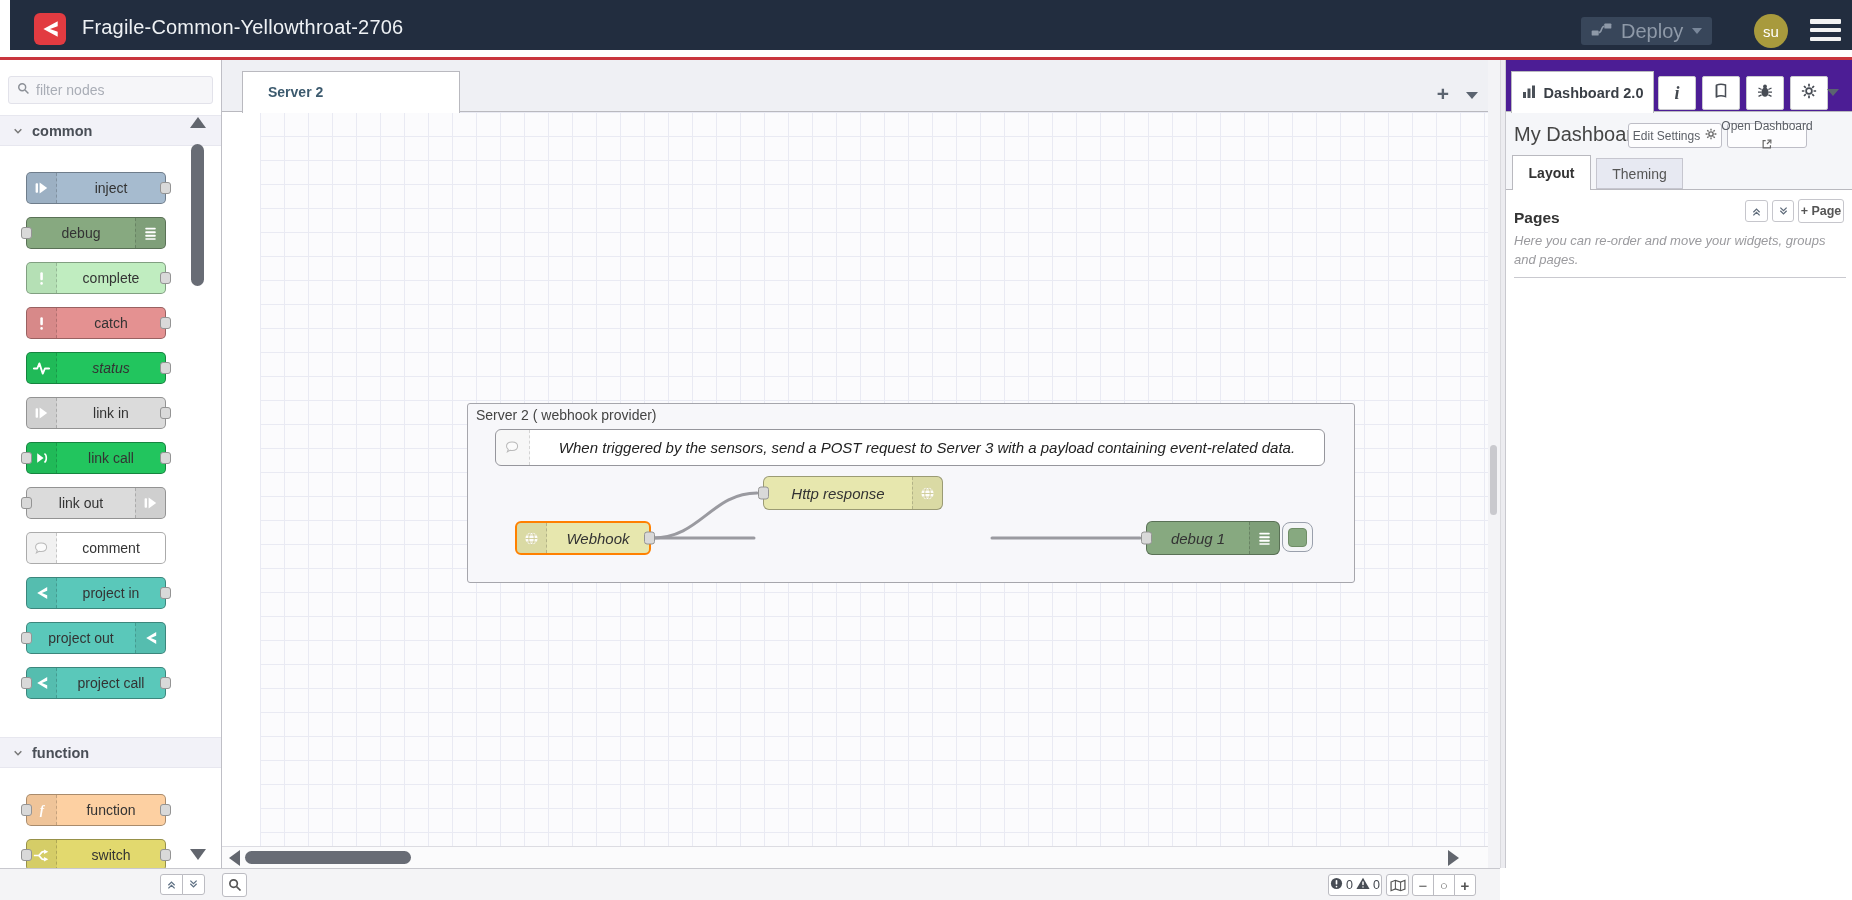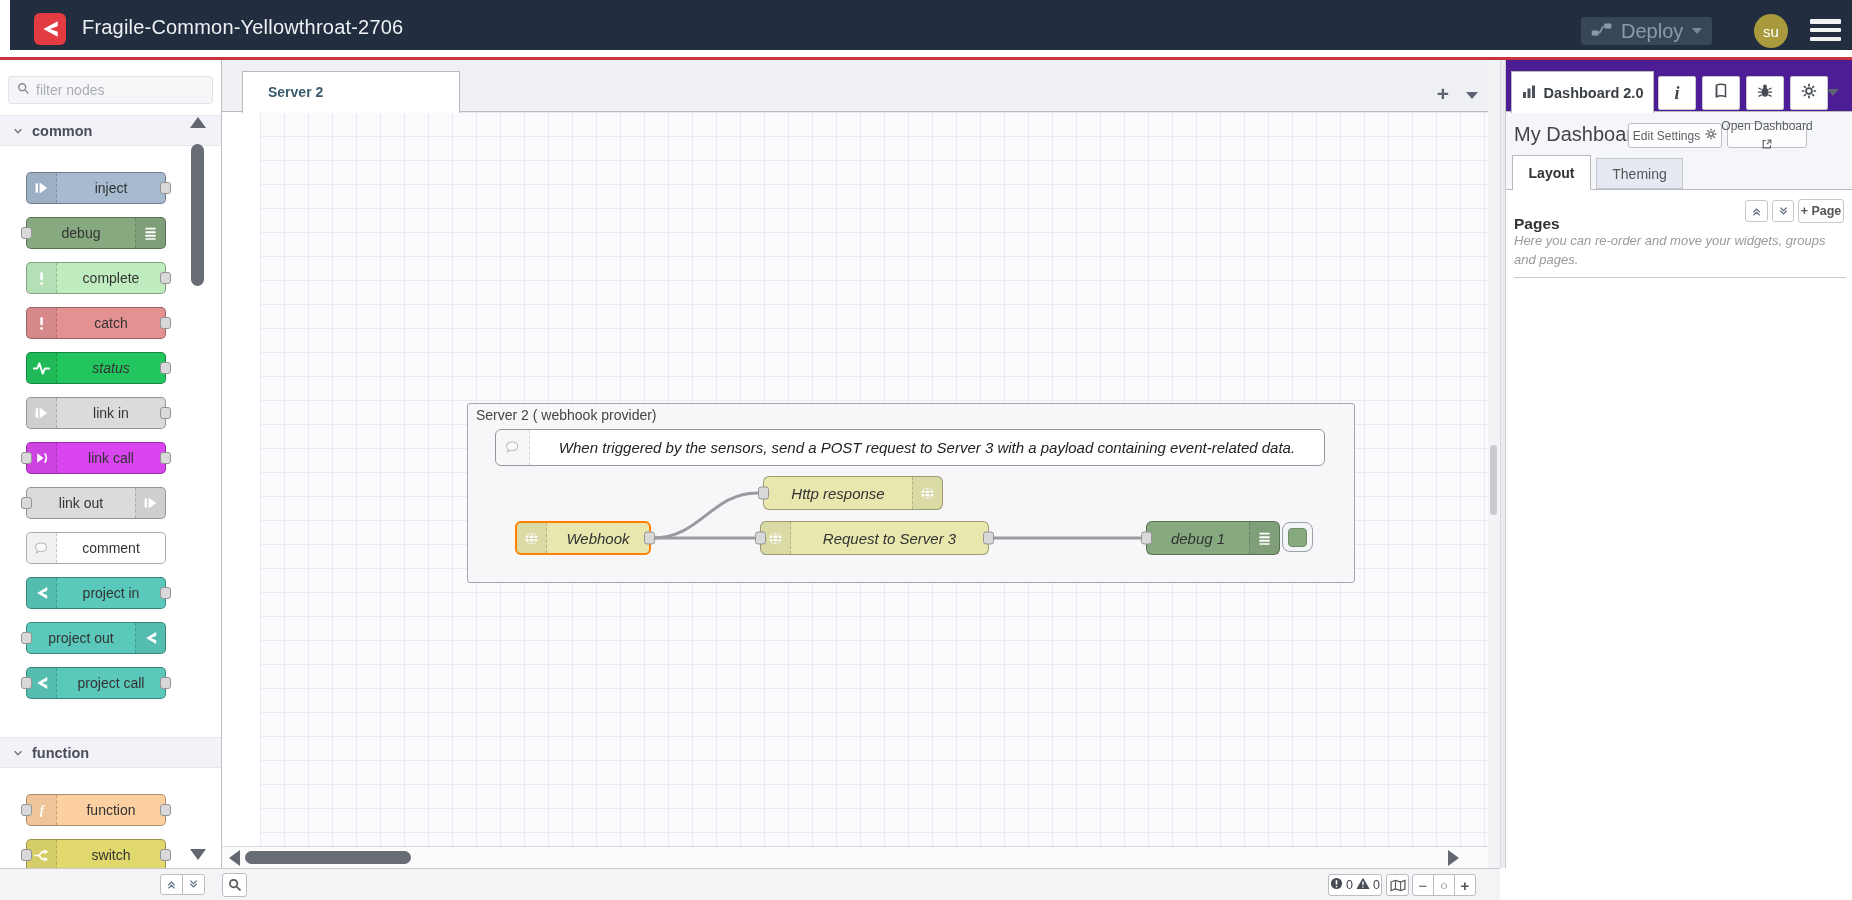--- a/index.html
+++ b/index.html
@@ -78,21 +78,21 @@
   .side-btn { position:absolute; top:16px; width:38px; height:34px; background:#fff; border:1px solid #c9c9cf; border-radius:2px; display:flex; align-items:center; justify-content:center; cursor:pointer; }
   #side-caret { position:absolute; left:321px; top:29px; width:0; height:0; border-left:6px solid transparent; border-right:6px solid transparent; border-top:7px solid #5b6470; cursor:pointer; }
   #side-head { position:absolute; left:1506px; top:112px; width:346px; height:78px; background:#f5f6f9; border-bottom:1px solid #b9b9bf; }
   #dash-title { position:absolute; left:8px; top:11px; font-size:20px; color:#454545; }
   .sbtn { position:absolute; height:25px; background:#fdfdfe; border:1px solid #bdbdc6; border-radius:3px; display:flex; align-items:center; justify-content:center; gap:5px; font-size:12px; color:#5b5f66; padding:0 7px; cursor:pointer; white-space:nowrap; }
   #btn-edit-settings { left:122px; top:11px; width:94px; }
   #btn-open-dashboard { left:221px; top:11px; width:80px;flex-direction:column; }
   #ltab-layout { position:absolute; left:6px; bottom:-1px; width:79px; height:35px; background:#fff; border:1px solid #b9b9bf; border-bottom:none; z-index:2; display:flex; align-items:center; justify-content:center; font-size:14px; font-weight:bold; color:#333; cursor:pointer; }
   #ltab-theming { position:absolute; left:90px; bottom:0; width:87px; height:31px; background:#e7e9f2; border:1px solid #c6c6cf; display:flex; align-items:center; justify-content:center; font-size:14px; color:#555; cursor:pointer; }
   #side-content { position:absolute; left:1506px; top:190px; width:346px; height:710px; background:#fff; }
-  #pages-heading { position:absolute; left:8px; top:25px; font-size:15.5px; font-weight:bold; color:#333; }
+  #pages-heading { position:absolute; left:8px; top:19px; font-size:15.5px; font-weight:bold; color:#333; }
   .pgbtn { position:absolute; top:10px; height:22px; background:#fff; border:1px solid #c6c6cc; border-radius:3px; display:flex; align-items:center; justify-content:center; color:#5f6b7a; cursor:pointer; }
   #btn-page-up { left:239px; width:23px; }
   #btn-page-down { left:266px; width:22px; }
   #btn-add-page { left:292px; top:9px; width:46px; height:24px; font-size:12.5px; font-weight:bold; color:#555; }
   #pages-help { position:absolute; left:8px; top:42px; width:332px; font-style:italic; font-size:13px; line-height:1.45; color:#9a9a9e; }
   #pages-divider { position:absolute; left:8px; top:87px; width:332px; height:1px; background:#c9c9cf; }
 
   
   #footer { position:absolute; left:0; top:868px; width:1500px; height:32px; background:#f4f4f6; border-top:1px solid #c8c8ce; }
   .fbtn { position:absolute; background:#fff; border:1px solid #bcbcc2; border-radius:3px; display:flex; align-items:center; justify-content:center; color:#555; cursor:pointer; }
@@ -210,21 +210,21 @@
         <div class="palette-node" style="background: rgb(219, 219, 219);">
           <div class="pn-icon left">
             <svg viewBox="0 0 20 20" width="16" height="16">
               <rect x="2" y="4" width="3" height="12" rx="1" fill="#fff"></rect>
               <path d="M7 3l9.5 7L7 17z" fill="#fff"></path>
             </svg>
           </div>
           <div class="pn-label">link in</div>
           <span class="port right"></span>
         </div>
-        <div class="palette-node" style="background: #d946ef;">
+        <div class="palette-node" style="background: #22c55e;">
           <div class="pn-icon left">
             <svg viewBox="0 0 20 20" width="16" height="16">
               <path d="M4 4l8 6-8 6z" fill="#fff"></path>
               <path d="M13 4.5c3.2 1.5 3.2 9.5 0 11" fill="none" stroke="#fff" stroke-width="2"></path>
             </svg>
           </div>
           <div class="pn-label">link call</div>
           <span class="port left"></span>
           <span class="port right"></span>
         </div>
@@ -358,34 +358,20 @@
           <g fill="none" stroke="#cbc78f" stroke-width="1">
             <ellipse cx="10" cy="10" rx="3.2" ry="7.2"></ellipse>
             <path d="M2.8 10h14.4M4.2 5.8h11.6M4.2 14.2h11.6"></path>
           </g>
         </svg>
       </div>
     <div class="pn-label">Webhook</div>
     <span class="port right"></span>
   </div>
 
-  <div id="node-request" class="flow-node">
-    <div class="pn-icon left">
-        <svg viewBox="0 0 20 20" width="17" height="17">
-          <circle cx="10" cy="10" r="7.2" fill="#ffffff" fill-opacity="0.93"></circle>
-          <g fill="none" stroke="#cbc78f" stroke-width="1">
-            <ellipse cx="10" cy="10" rx="3.2" ry="7.2"></ellipse>
-            <path d="M2.8 10h14.4M4.2 5.8h11.6M4.2 14.2h11.6"></path>
-          </g>
-        </svg>
-      </div>
-    <div class="pn-label">Request to Server 3</div>
-    <span class="port left"></span>
-    <span class="port right"></span>
-  </div>
 
   <div id="node-debug" class="flow-node">
     <div class="pn-label">debug 1</div>
     <div class="pn-icon right">
         <svg viewBox="0 0 20 20" width="15" height="15">
           <g fill="#fff">
             <rect x="3" y="2.2" width="14" height="2.6" rx="1"></rect>
             <rect x="3" y="7" width="14" height="2.6" rx="1"></rect>
             <rect x="3" y="11.8" width="14" height="2.6" rx="1"></rect>
             <rect x="3" y="16.4" width="14" height="1.8" rx=".9"></rect>

